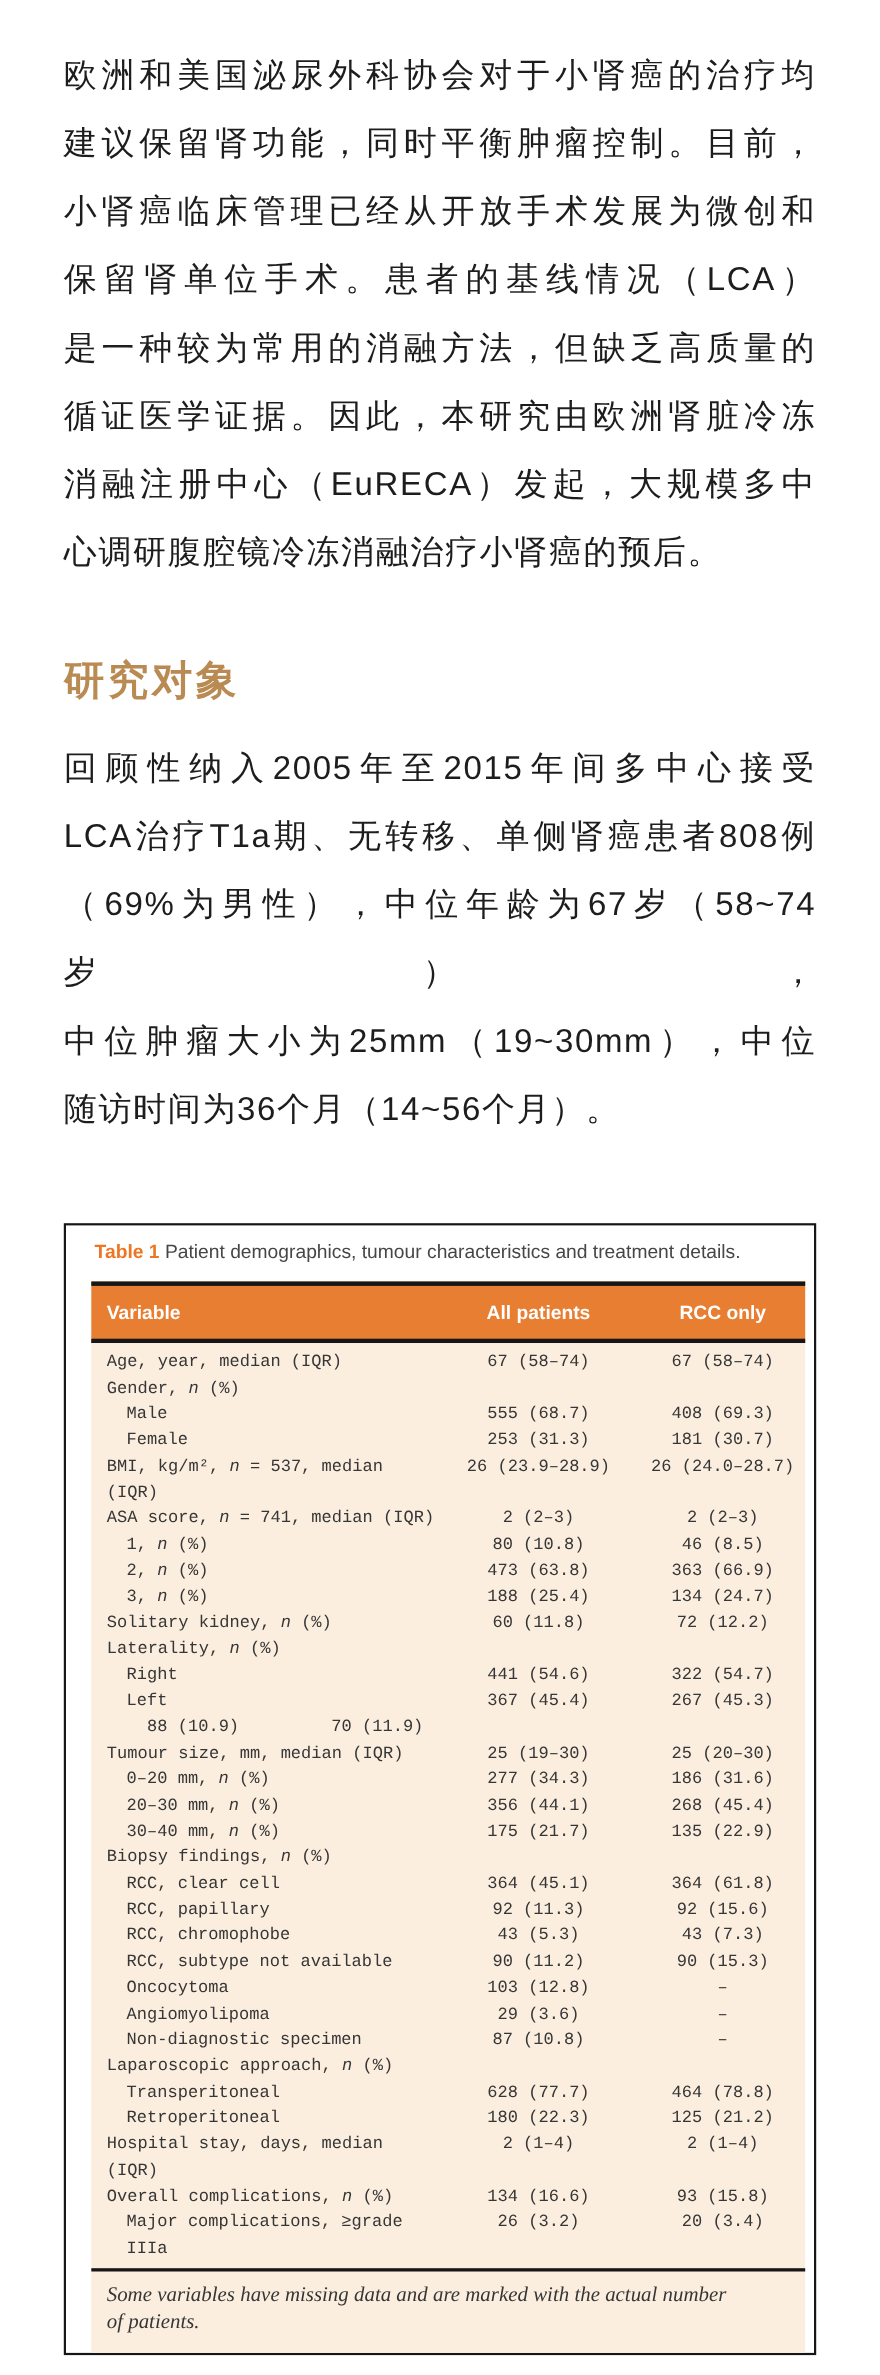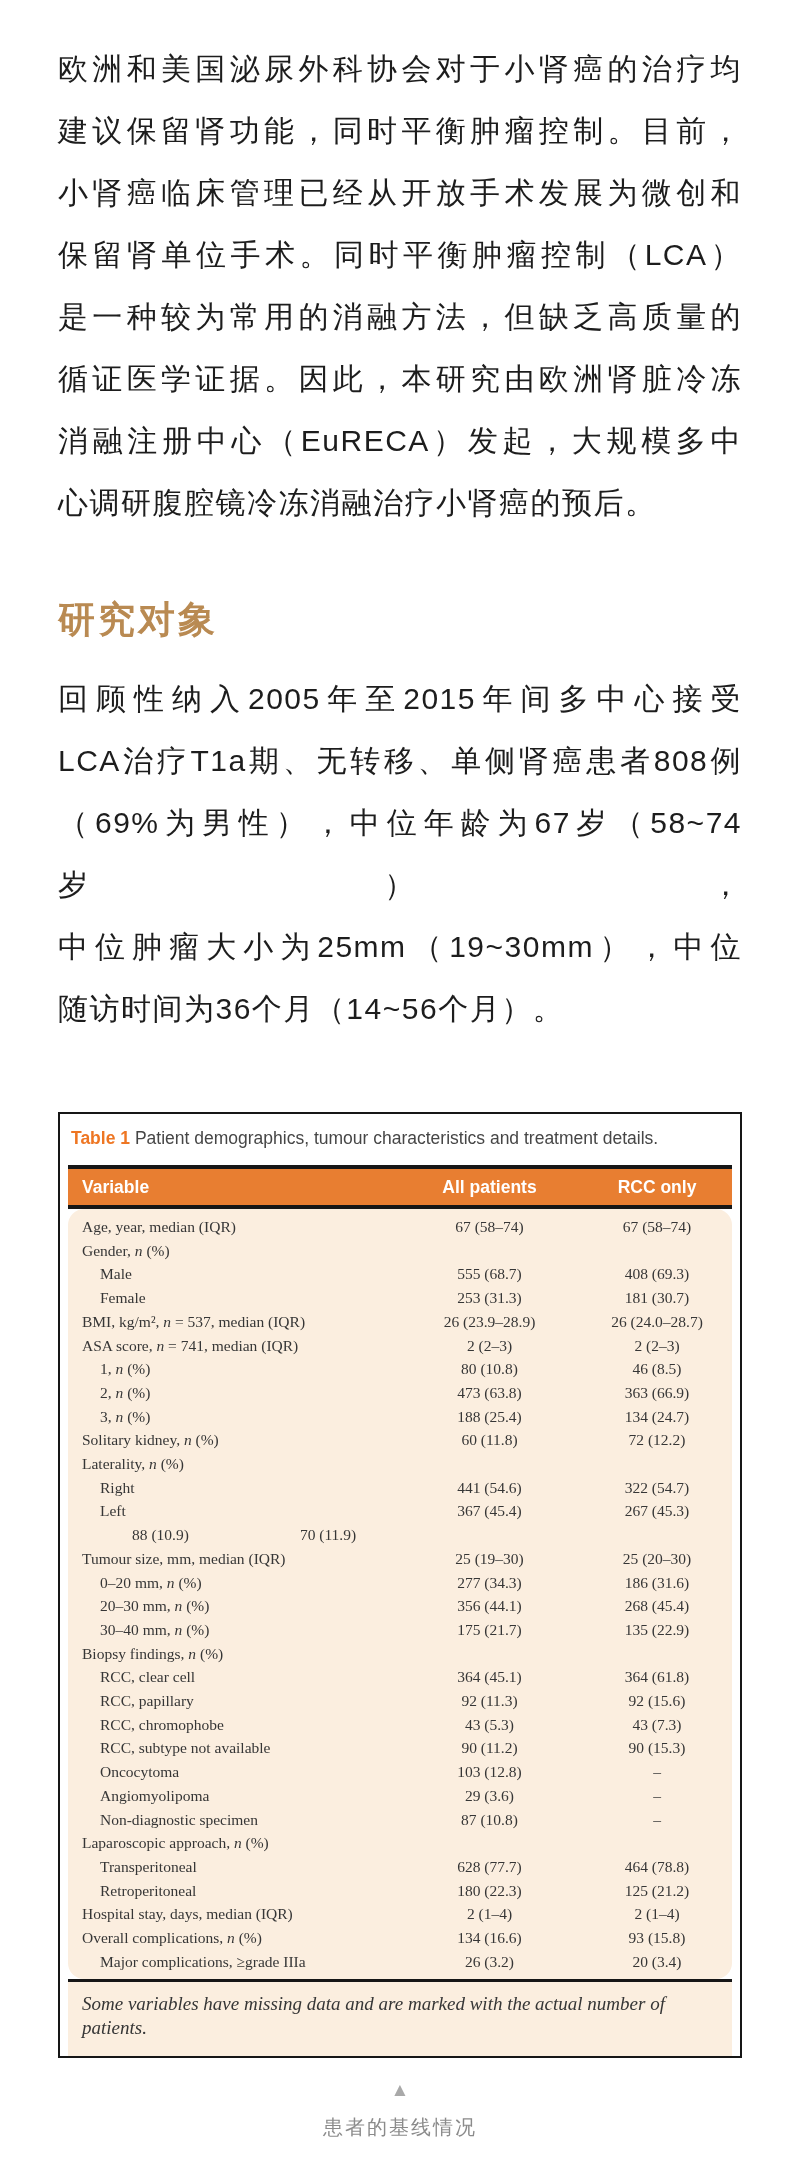--- a/index.html
+++ b/index.html
@@ -21,41 +21,40 @@
   
   .section-heading{
     margin:64px 0 0; font-family:"Liberation Serif", serif;
     font-weight:bold; font-size:37px; line-height:44px;
     color:var(--gold); letter-spacing:3px;
   }
   .methods{margin-top:26px;}
   
   .figure-box{
     margin:72px 0 0; border:2px solid var(--line); background:#fff;
-    padding:8px 8px 0 8px;
+    padding:8px 8px 0 23px;
   }
   .caption-row{
     font-size:17.5px; line-height:22px; color:#464646;
     padding:5px 6px 10px 3px;
   }
   .cap-label{color:var(--caption-orange); font-weight:bold;}
   .journal-table{margin-top:6px;}
   .thead{
-    display:flex; align-items:center; height:44px;
+    display:flex; align-items:center; height:56px;
     background:var(--accent); color:#ffffff; font-weight:bold; font-size:17.5px;
     border-top:4px solid var(--line); border-bottom:4px solid var(--line);
   }
   .col-label{flex:1; padding-left:14px;}
   .col-all{width:185px; text-align:center; flex-shrink:0;}
   .col-rcc{width:150px; text-align:center; flex-shrink:0;}
   .tbody{
     background:var(--peach); padding:6px 0 5px;
-    font-family:Liberation Serif, serif; font-size:15.5px;
+    font-family:Liberation Mono, monospace; font-size:15.5px;
     color:var(--table-text);
-    border-radius:16px;
   }
   .trow{display:flex; line-height:23.7px;}
   .trow .col-label.indent{padding-left:32px;}
   .tfoot{
     background:var(--peach); border-top:3px solid var(--line);
     font-family:"Liberation Serif", serif; font-style:italic;
     font-size:19px; line-height:24px; color:var(--table-text);
     padding:10px 60px 16px 14px;
   }
   
@@ -65,21 +64,21 @@
 </style>
 </head>
 <body>
 
 <main class="article">
 
   <section class="cjk-paragraph intro">
       <div class="cjk-line">欧洲和美国泌尿外科协会对于小肾癌的治疗均</div>
       <div class="cjk-line">建议保留肾功能，同时平衡肿瘤控制。目前，</div>
       <div class="cjk-line">小肾癌临床管理已经从开放手术发展为微创和</div>
-      <div class="cjk-line">保留肾单位手术。同时平衡肿瘤控制（LCA）</div>
+      <div class="cjk-line">保留肾单位手术。患者的基线情况（LCA）</div>
       <div class="cjk-line">是一种较为常用的消融方法，但缺乏高质量的</div>
       <div class="cjk-line">循证医学证据。因此，本研究由欧洲肾脏冷冻</div>
       <div class="cjk-line">消融注册中心（EuRECA）发起，大规模多中</div>
       <div class="cjk-line last">心调研腹腔镜冷冻消融治疗小肾癌的预后。</div>
     </section>
 
   <h2 class="section-heading">研究对象</h2>
 
   <section class="cjk-paragraph methods">
       <div class="cjk-line">回顾性纳入2005年至2015年间多中心接受</div>

